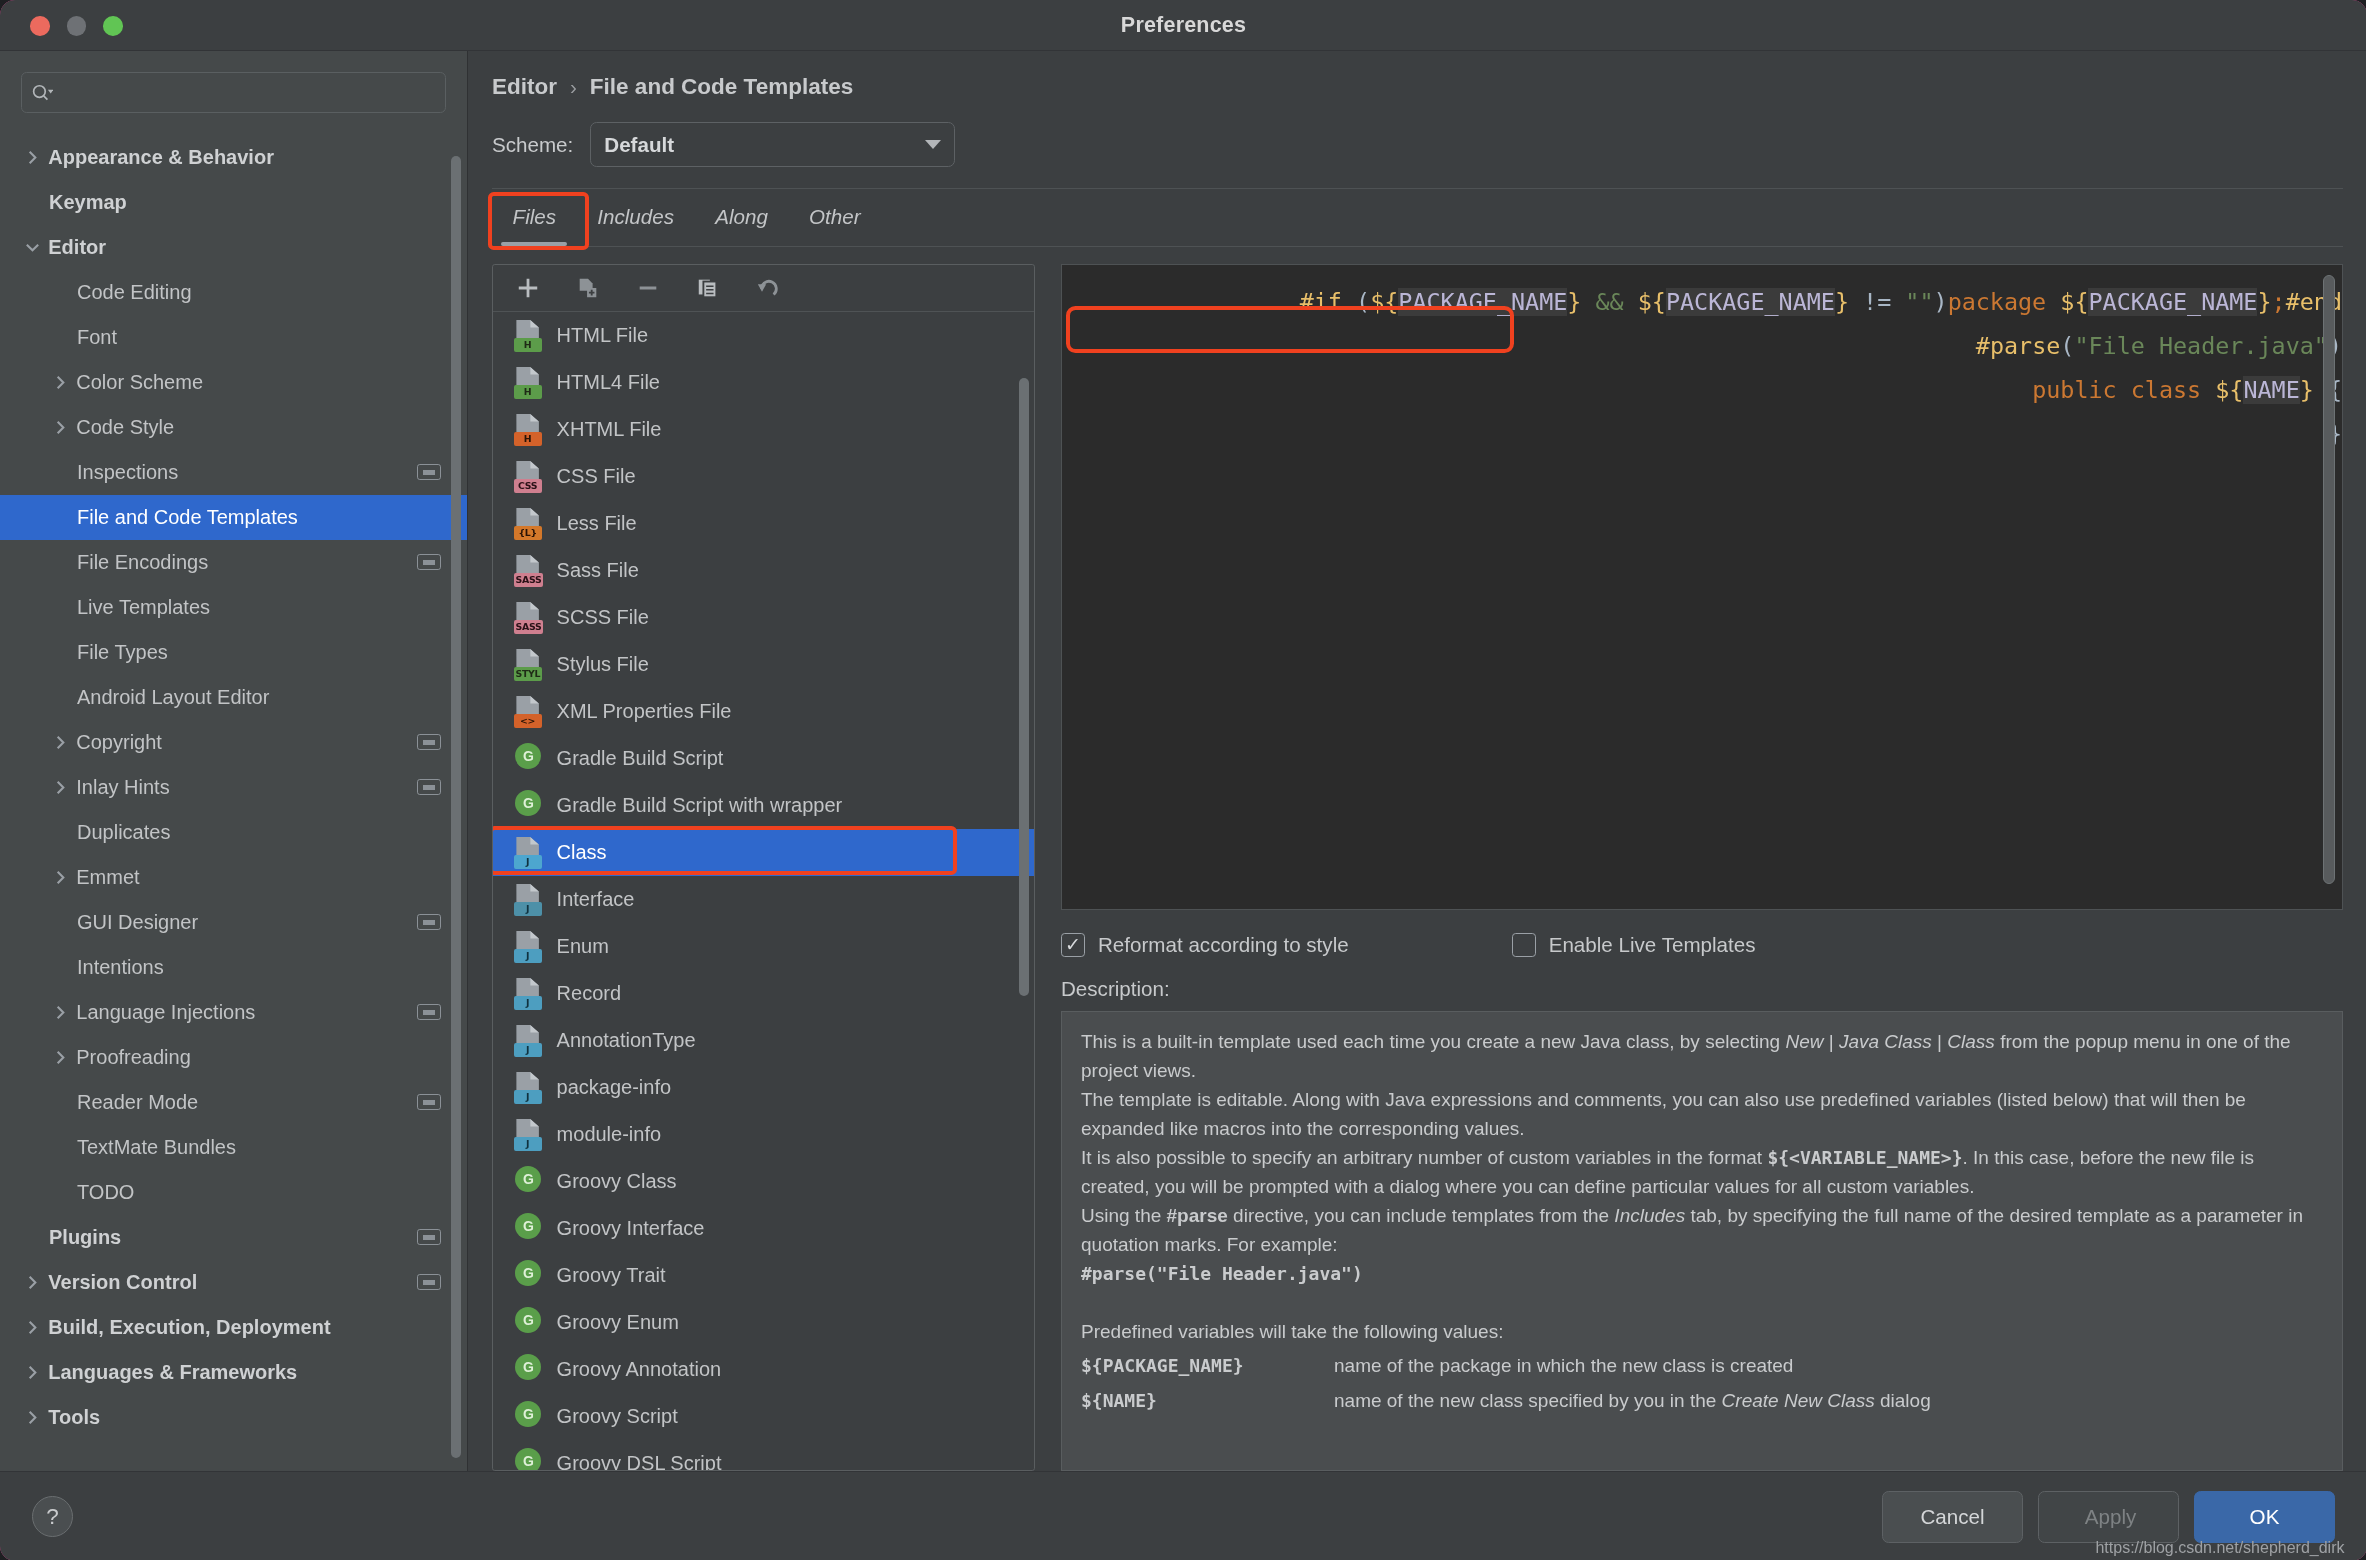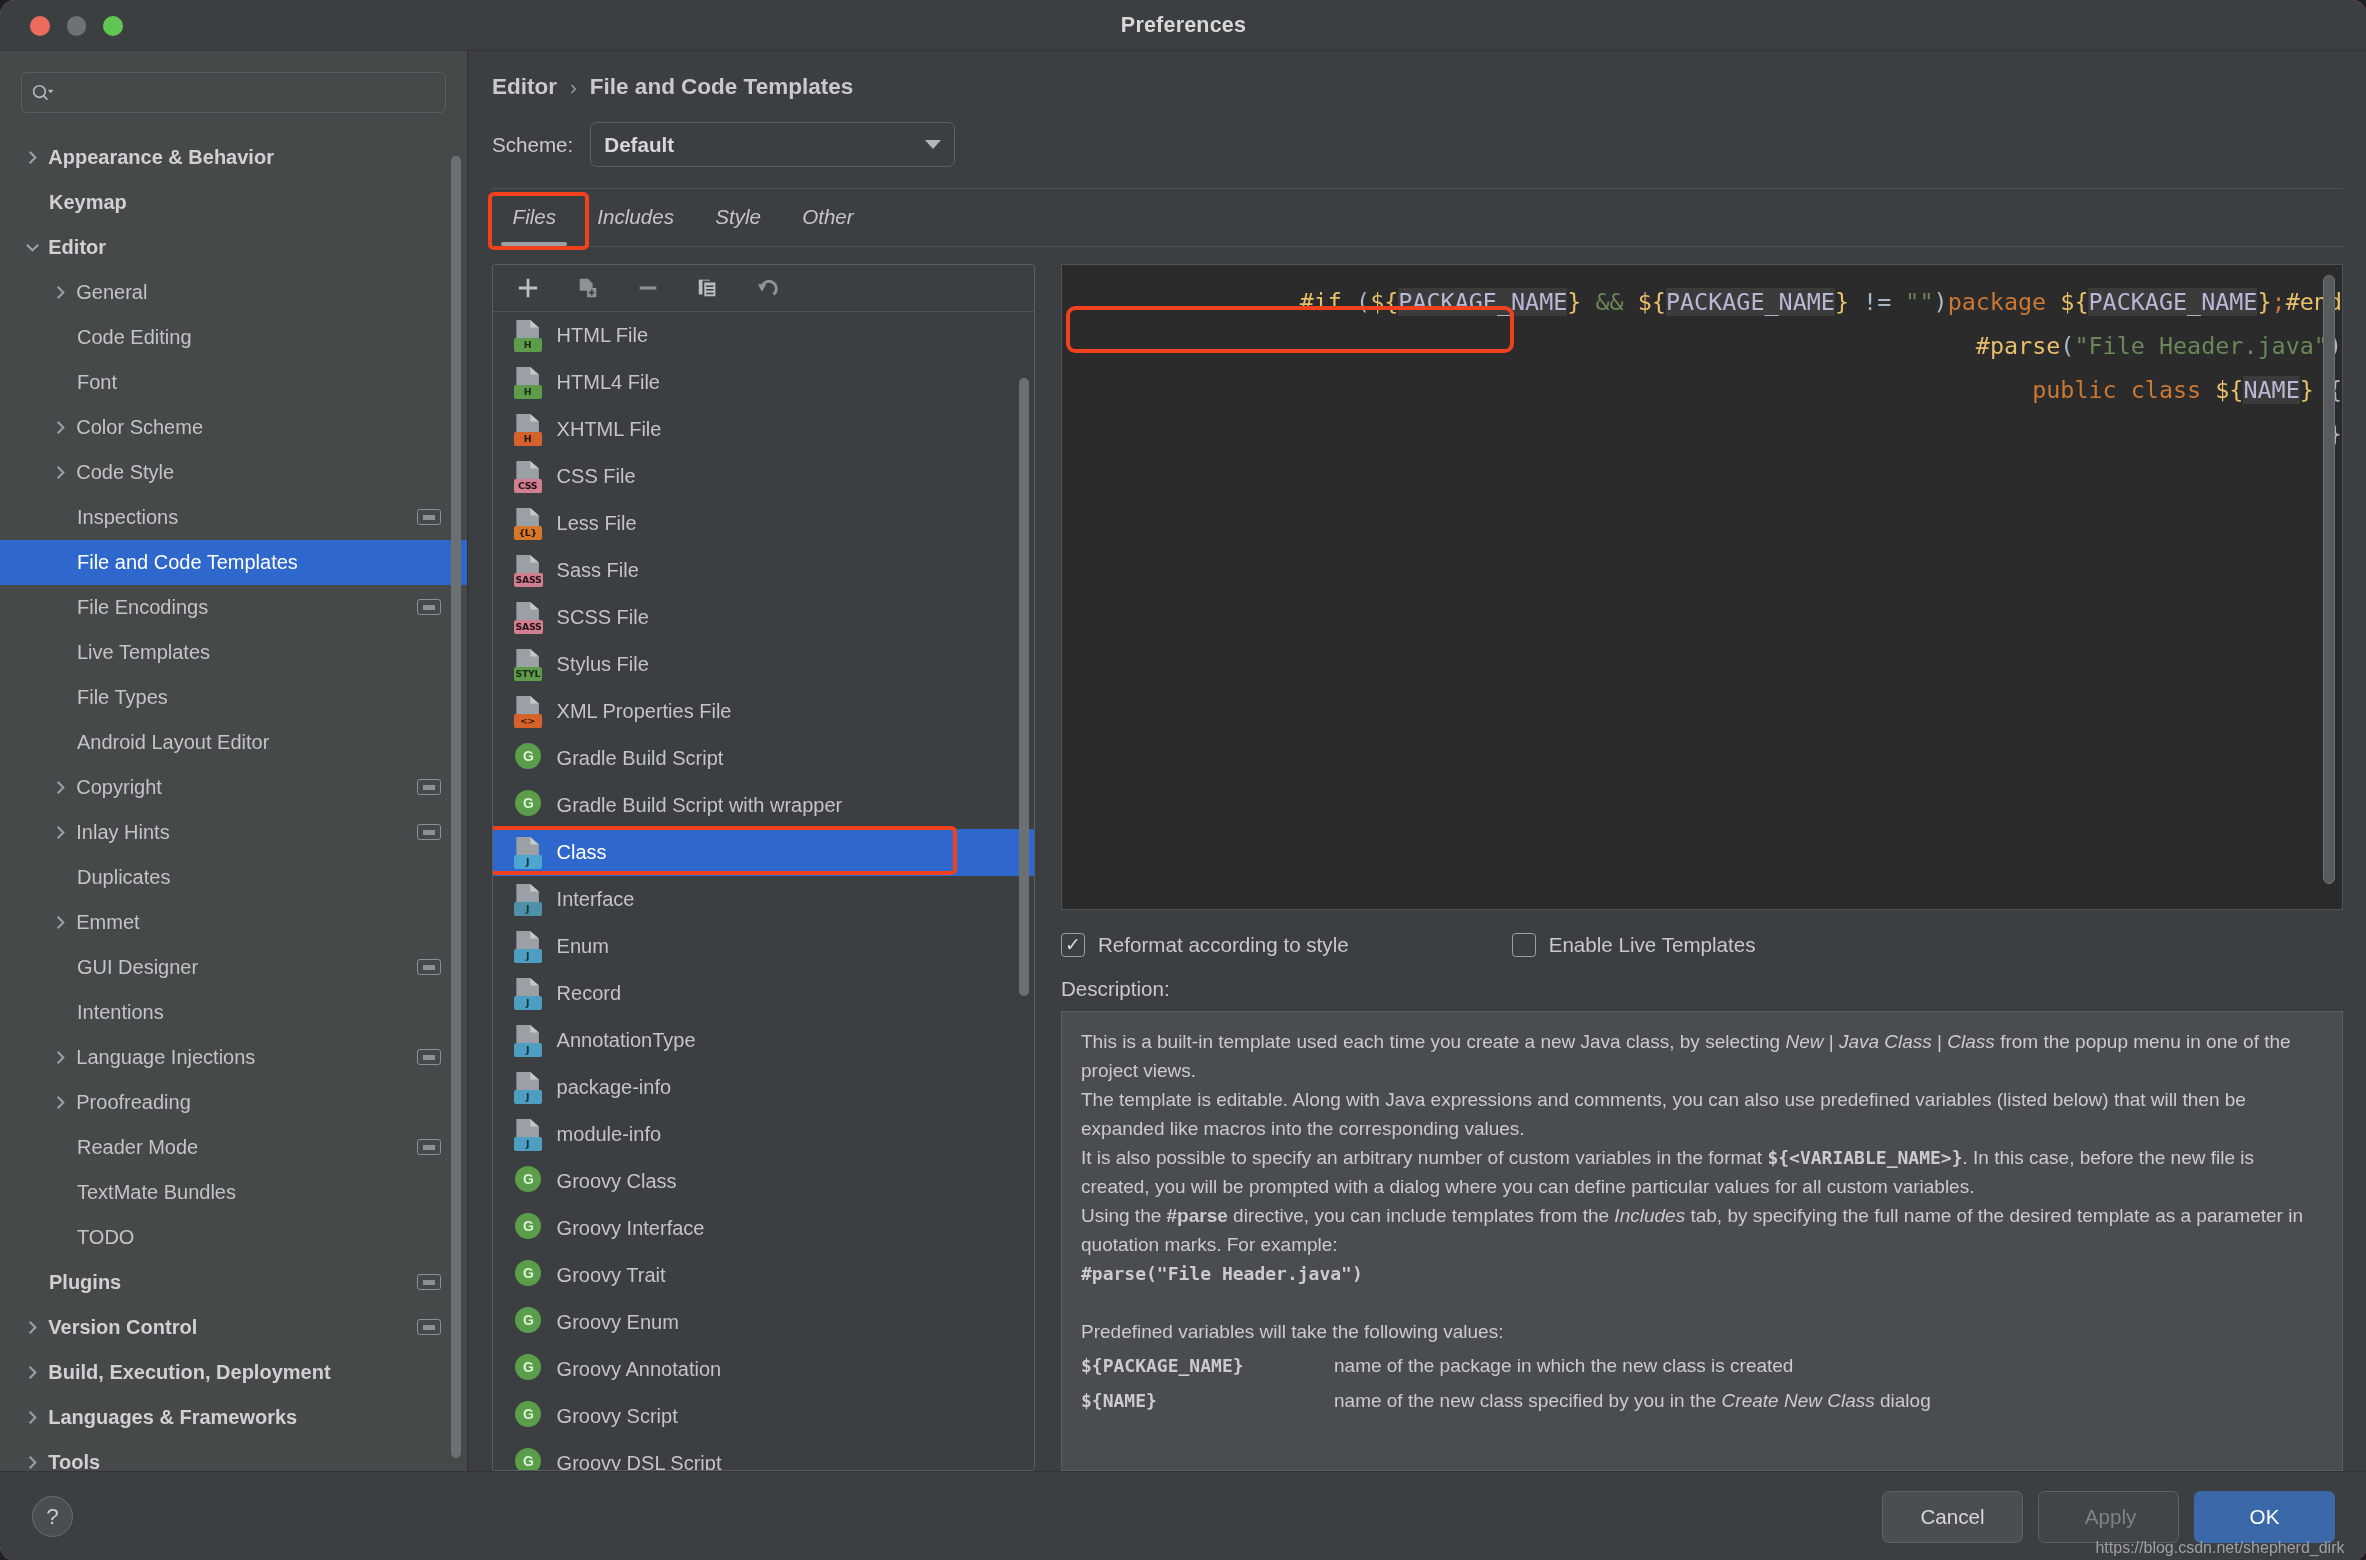--- a/index.html
+++ b/index.html
@@ -302,28 +302,20 @@
             <span>Keymap</span>
           </div>
           <div class="tree-item lvl0 bold">
             <span class="arrow">
               <svg width="17" height="17" viewBox="0 0 18 18">
                 <polyline points="3,6 9,12 15,6" fill="none" stroke="#9aa0a6" stroke-width="2.2"></polyline>
               </svg>
             </span>
             <span>Editor</span>
           </div>
-          <div class="tree-item lvl1">
-            <span class="arrow">
-              <svg width="17" height="17" viewBox="0 0 18 18">
-                <polyline points="6,3 12,9 6,15" fill="none" stroke="#9aa0a6" stroke-width="2.2"></polyline>
-              </svg>
-            </span>
-            <span>General</span>
-          </div>
           <div class="tree-item lvl1 lvl1-noarrow">
             <span>Code Editing</span>
           </div>
           <div class="tree-item lvl1 lvl1-noarrow">
             <span>Font</span>
           </div>
           <div class="tree-item lvl1">
             <span class="arrow">
               <svg width="17" height="17" viewBox="0 0 18 18">
                 <polyline points="6,3 12,9 6,15" fill="none" stroke="#9aa0a6" stroke-width="2.2"></polyline>
@@ -500,21 +492,21 @@
       <div id="tabs-sep"></div>
       <div id="tabs">
           <div class="tab active">
             <span>Files</span>
           </div>
           <div style="position: absolute; left: -3.7px; top: 3.7px; width: 101px; height: 58px; border: 4.7px solid rgb(240, 65, 31); border-radius: 5.6px; pointer-events: none;"></div>
           <div class="tab">
             <span>Includes</span>
           </div>
           <div class="tab">
-            <span>Style</span>
+            <span>Along</span>
           </div>
           <div class="tab">
             <span>Other</span>
           </div>
         </div>
       <div id="tabs-underline"></div>
 
       <div id="content">
 
         <div id="list-col">

